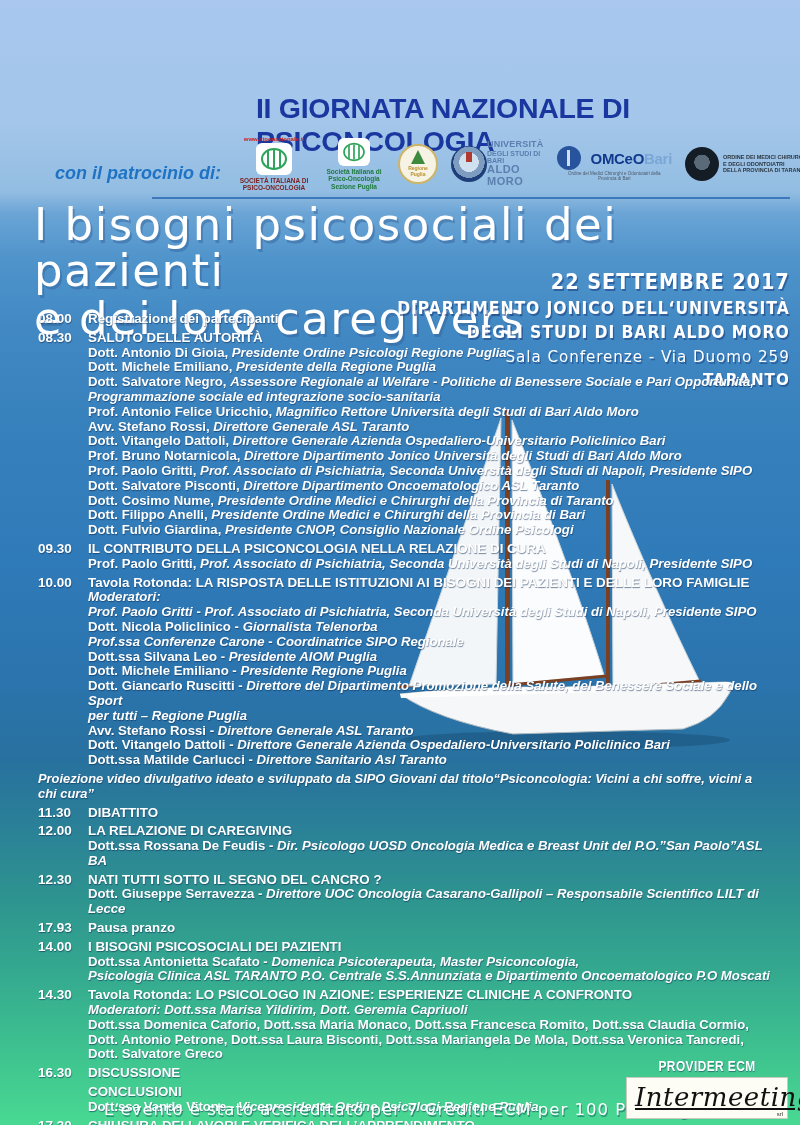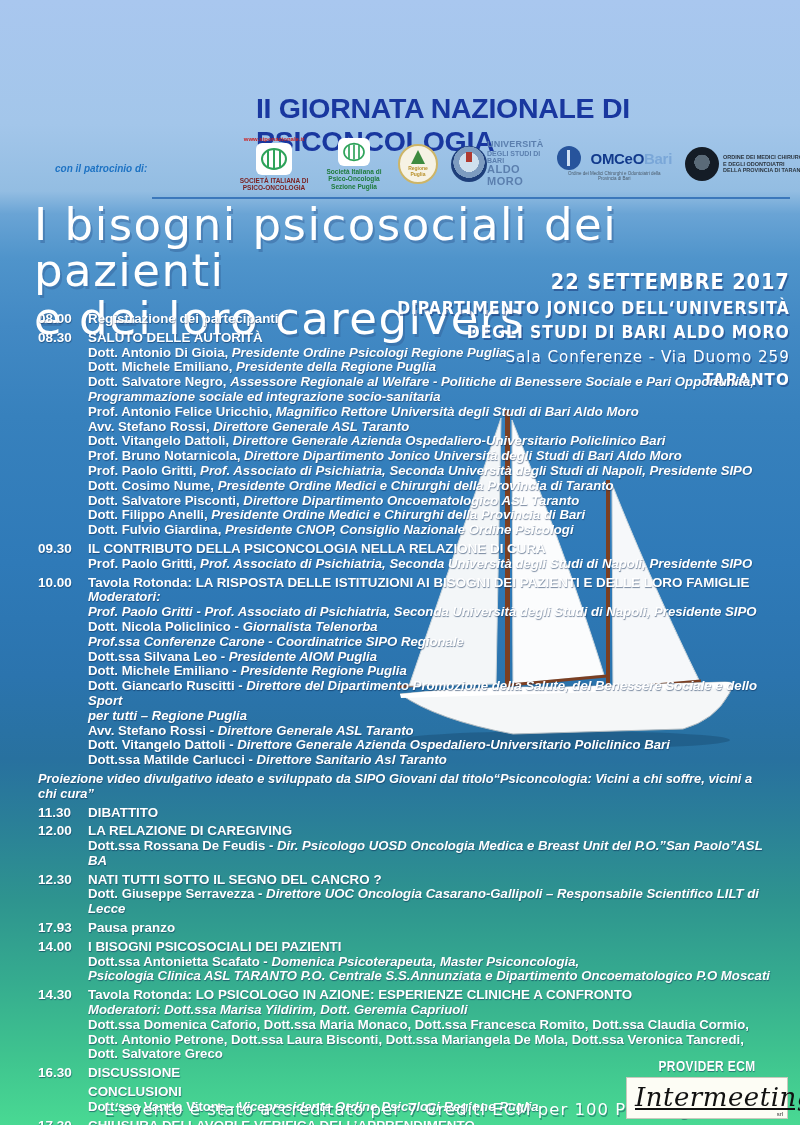--- a/index.html
+++ b/index.html
@@ -15,21 +15,21 @@
   .brand{position:absolute;left:42px;top:28px;display:flex;align-items:flex-start;}
   .brand-mark{width:82px;height:108px;flex:none;}
   .brand-text{margin-left:8px;margin-top:12px;line-height:.92;}
   .brand-line1,.brand-line2{font-size:25px;font-weight:700;color:#35b3e7;letter-spacing:.3px;}
   .brand-sub{position:relative;margin-left:28px;margin-top:2px;line-height:.95;}
   .puglia-map{position:absolute;left:-12px;top:-2px;width:78px;height:62px;opacity:.95;}
   .brand-line3{position:relative;font-size:17px;font-weight:700;color:#1b76bf;letter-spacing:.3px;}
   .brand-line4{position:relative;font-size:20px;font-weight:700;color:#1b76bf;letter-spacing:.5px;margin-left:14px;}
   .main-title{position:absolute;left:252px;top:88px;width:520px;margin:4px;text-align:left;
     font-size:28.5px;font-weight:700;color:#19379f;letter-spacing:-.3px;}
-  .patronage-label{position:absolute;left:55px;top:163px;font-size:10px;font-weight:700;font-style:italic;color:#1e73c4;}
+  .patronage-label{position:absolute;left:55px;top:163px;font-size:18px;font-weight:700;font-style:italic;color:#1e73c4;}
   .sponsors{position:absolute;left:238px;top:136px;width:552px;display:flex;align-items:center;gap:13px;}
   .sponsor{display:flex;flex-direction:column;align-items:center;text-align:center;}
   .sponsor-url{font-size:6px;font-weight:700;color:#cc2222;margin-bottom:1px;}
   .sipo-mark{background:#fff;border-radius:6px;display:flex;align-items:center;justify-content:center;}
   .sponsor-caption{font-size:6.5px;font-weight:700;line-height:1.15;margin-top:2px;}
   .cap-red{color:#7a1f1f;width:72px;}
   .cap-green{color:#1e7a3c;width:62px;}
   .crest-circle{width:40px;height:40px;border-radius:50%;background:#f6f2e4;border:2px solid #cdb567;
     display:flex;flex-direction:column;align-items:center;justify-content:center;}
   .crest-tree{width:0;height:0;border-left:7px solid transparent;border-right:7px solid transparent;border-bottom:14px solid #3d8a3f;}
@@ -214,22 +214,22 @@
         <div class="sched-heading"><span class="sched-pre"></span><span class="sched-title">SALUTO DELLE AUTORITÀ</span></div>
       <div class="sched-line"><span class="pn">Dott. Antonio Di Gioia</span><span class="ps">, </span><span class="pr">Presidente Ordine Psicologi Regione Puglia</span></div>
           <div class="sched-line"><span class="pn">Dott. Michele Emiliano</span><span class="ps">, </span><span class="pr">Presidente della Regione Puglia</span></div>
           <div class="sched-line"><span class="pn">Dott. Salvatore Negro</span><span class="ps">, </span><span class="pr">Assessore Regionale al Welfare - Politiche di Benessere Sociale e Pari Opportunità,</span></div>
           <div class="sched-line"><span class="pr">Programmazione sociale ed integrazione socio-sanitaria</span></div>
           <div class="sched-line"><span class="pn">Prof. Antonio Felice Uricchio</span><span class="ps">, </span><span class="pr">Magnifico Rettore Università degli Studi di Bari Aldo Moro</span></div>
           <div class="sched-line"><span class="pn">Avv. Stefano Rossi</span><span class="ps">, </span><span class="pr">Direttore Generale ASL Taranto</span></div>
           <div class="sched-line"><span class="pn">Dott. Vitangelo Dattoli</span><span class="ps">, </span><span class="pr">Direttore Generale Azienda Ospedaliero-Universitario Policlinico Bari</span></div>
           <div class="sched-line"><span class="pn">Prof. Bruno Notarnicola</span><span class="ps">, </span><span class="pr">Direttore Dipartimento Jonico Università degli Studi di Bari Aldo Moro</span></div>
           <div class="sched-line"><span class="pn">Prof. Paolo Gritti</span><span class="ps">, </span><span class="pr">Prof. Associato di Psichiatria, Seconda Università degli Studi di Napoli, Presidente SIPO</span></div>
+          <div class="sched-line"><span class="pn">Dott. Salvatore Pisconti</span><span class="ps">, </span><span class="pr">Direttore Dipartimento Oncoematologico ASL Taranto</span></div>
           <div class="sched-line"><span class="pn">Dott. Cosimo Nume</span><span class="ps">, </span><span class="pr">Presidente Ordine Medici e Chirurghi della Provincia di Taranto</span></div>
-          <div class="sched-line"><span class="pn">Dott. Salvatore Pisconti</span><span class="ps">, </span><span class="pr">Direttore Dipartimento Oncoematologico ASL Taranto</span></div>
           <div class="sched-line"><span class="pn">Dott. Filippo Anelli</span><span class="ps">, </span><span class="pr">Presidente Ordine Medici e Chirurghi della Provincia di Bari</span></div>
           <div class="sched-line"><span class="pn">Dott. Fulvio Giardina</span><span class="ps">, </span><span class="pr">Presidente CNOP, Consiglio Nazionale Ordine Psicologi</span></div>
         </div>
     </div>
 
     <div class="sched-item">
       <div class="sched-time">09.30</div>
       <div class="sched-body">
         <div class="sched-heading"><span class="sched-pre"></span><span class="sched-title">IL CONTRIBUTO DELLA PSICONCOLOGIA NELLA RELAZIONE DI CURA</span></div>
       <div class="sched-line"><span class="pn">Prof. Paolo Gritti</span><span class="ps">, </span><span class="pr">Prof. Associato di Psichiatria, Seconda Università degli Studi di Napoli, Presidente SIPO</span></div>

